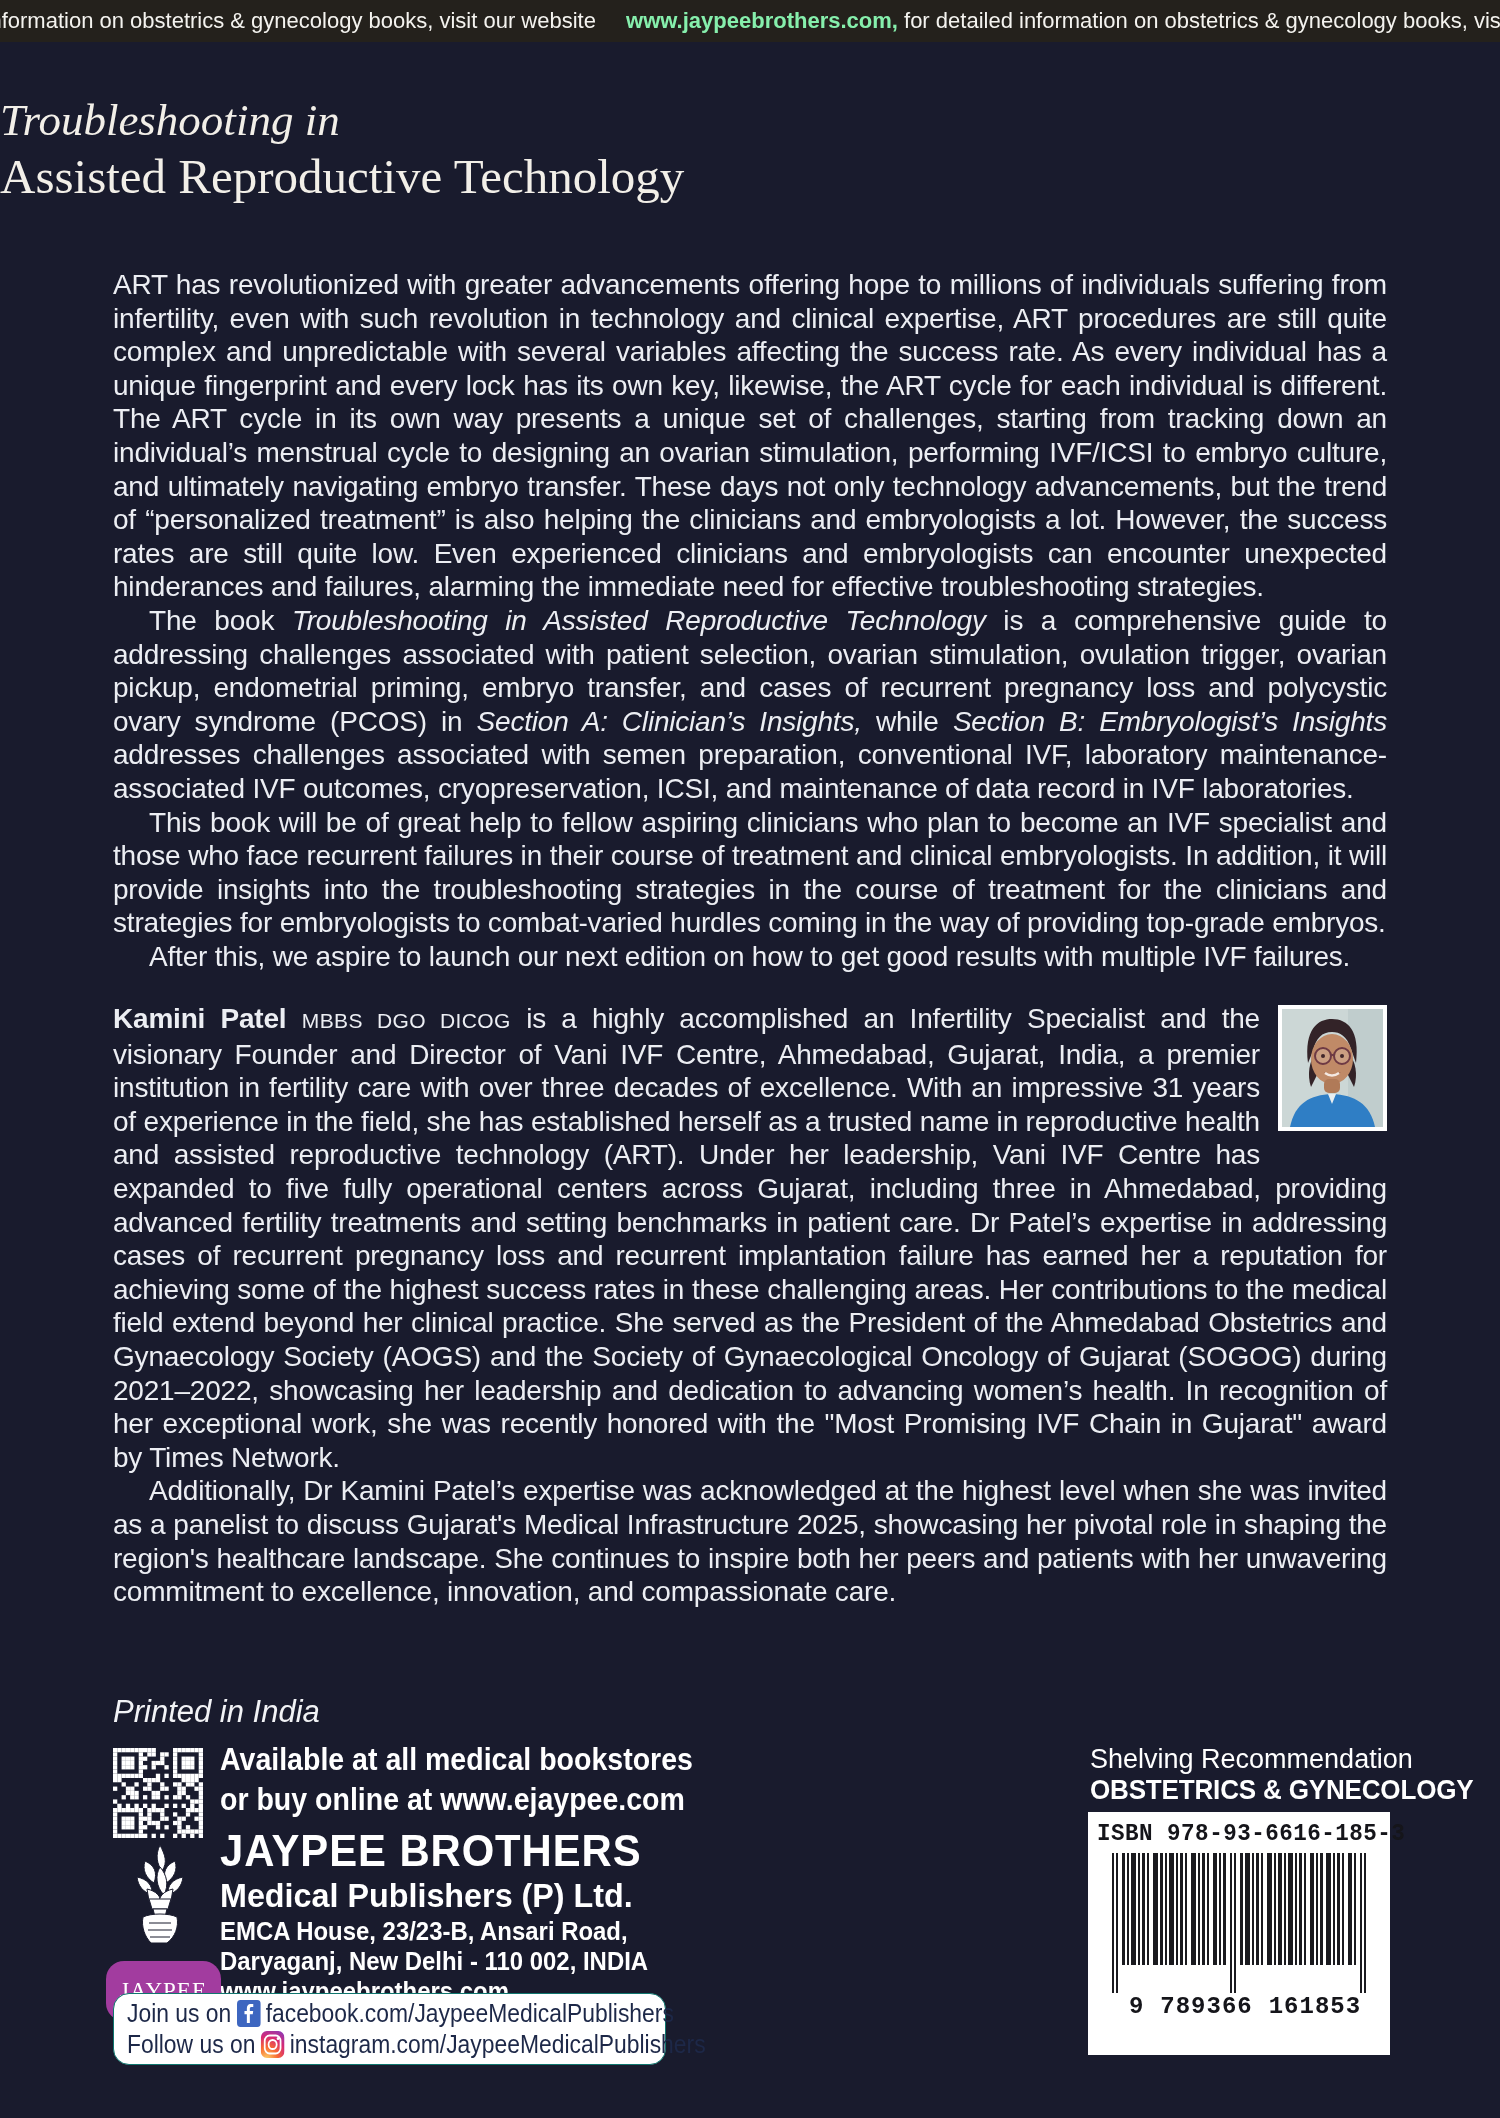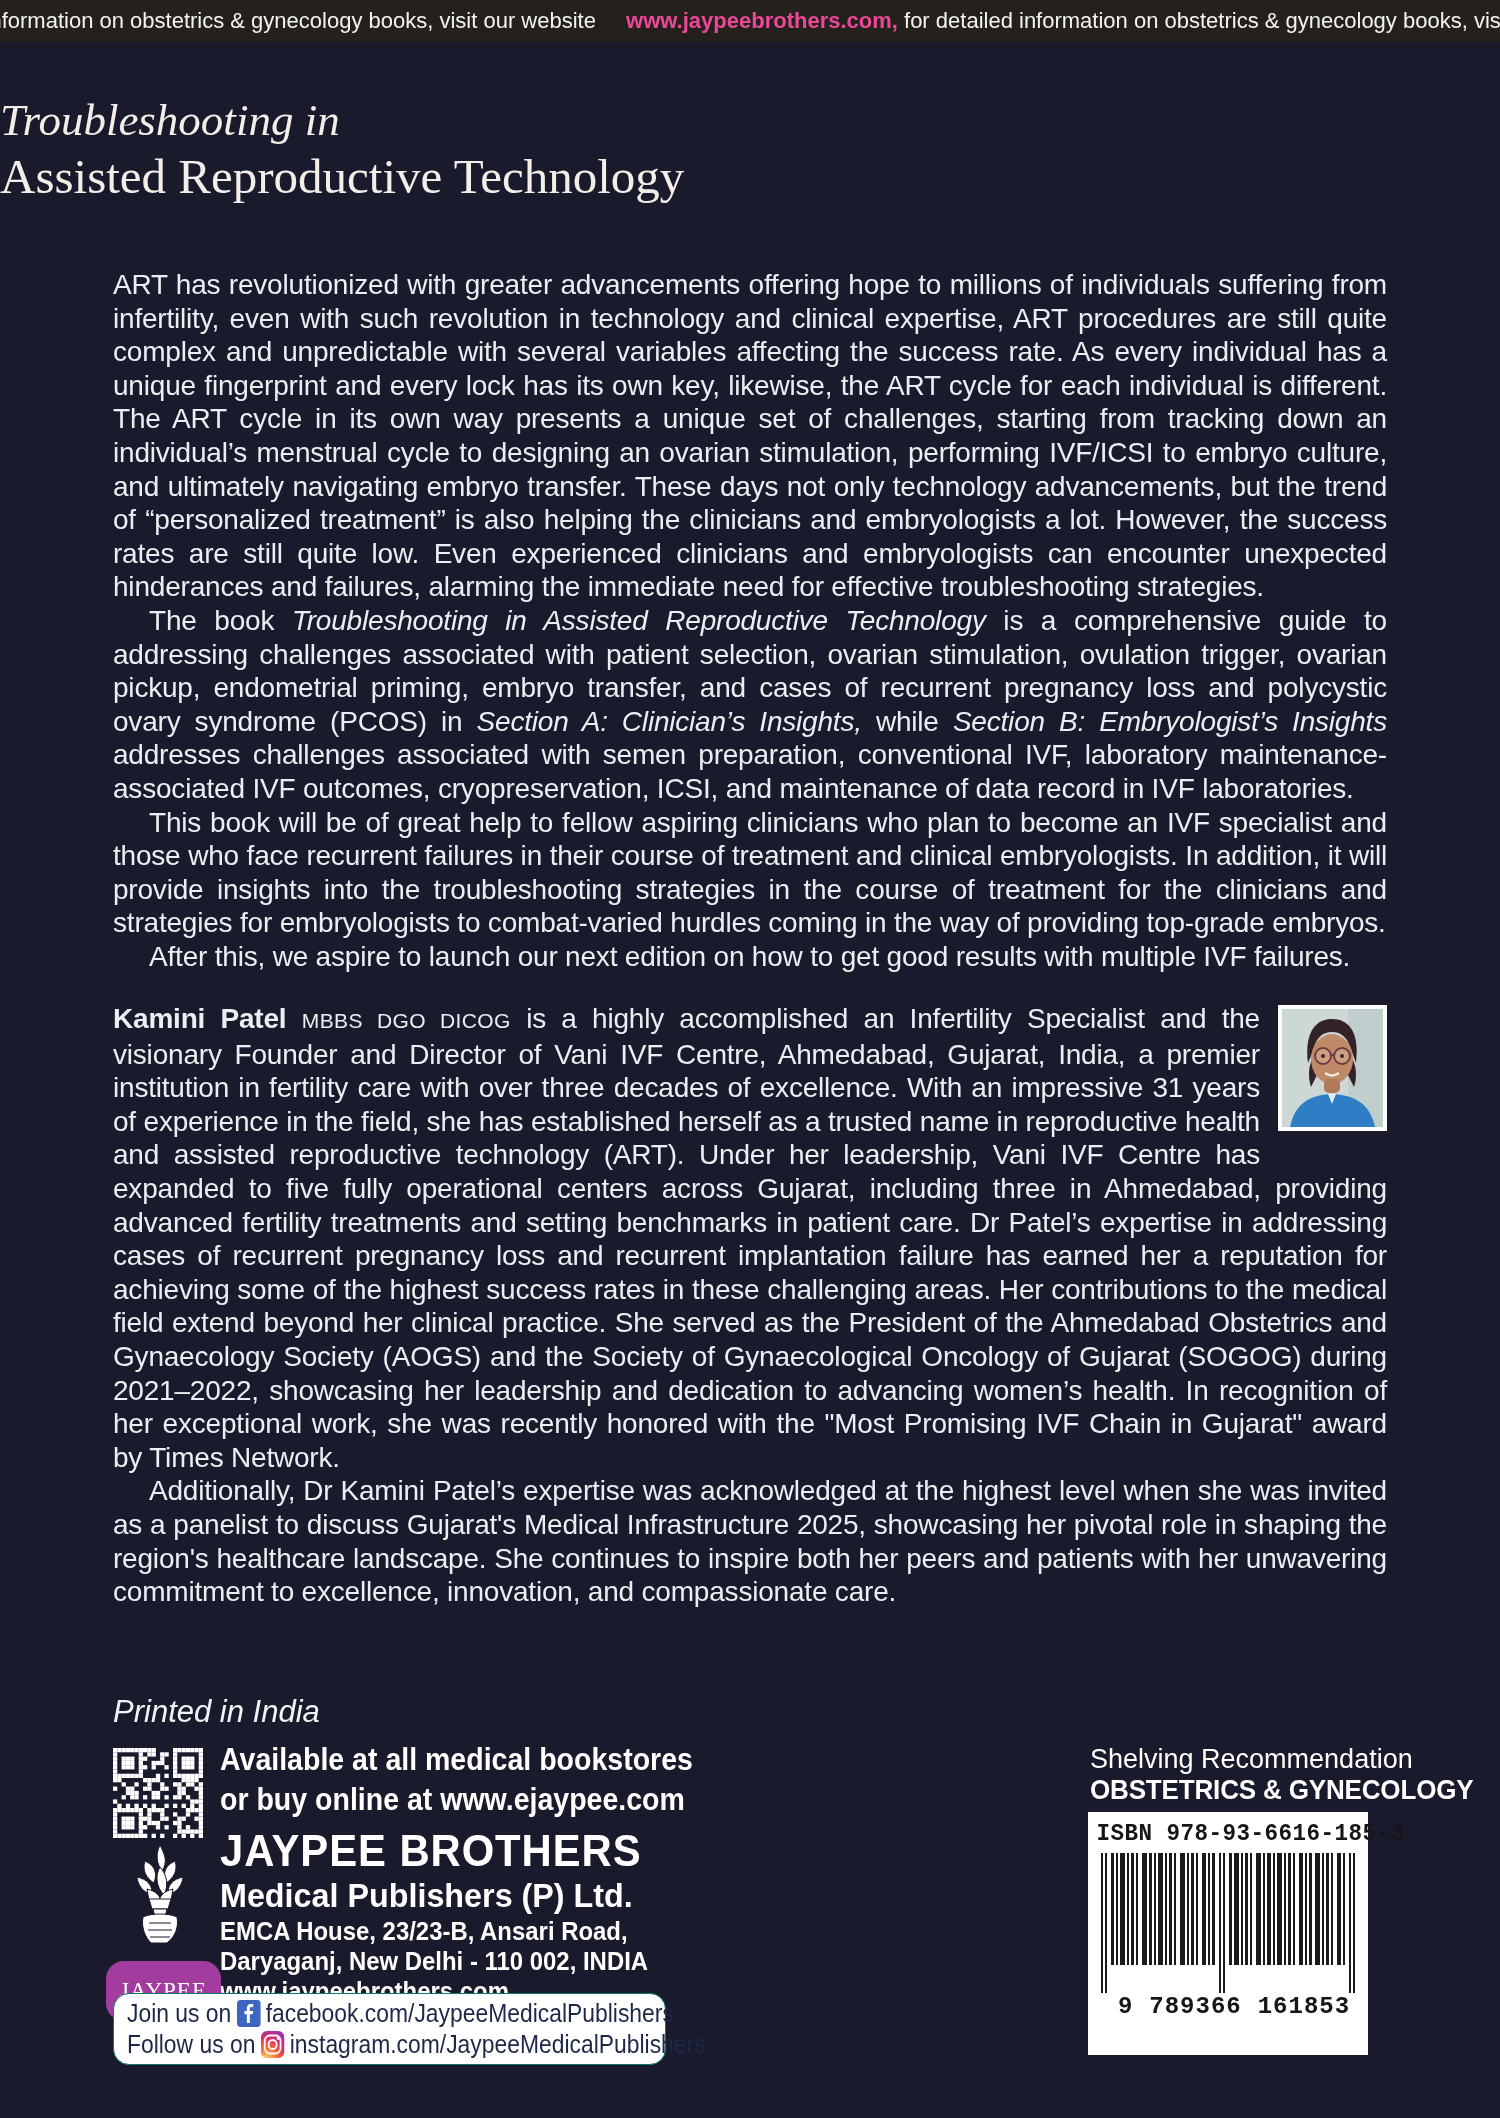--- a/index.html
+++ b/index.html
@@ -9,21 +9,21 @@
   }
   
   .ticker{
     position:absolute; top:0; left:0; width:1500px; height:42px;
     background:#24211c; overflow:hidden;
   }
   .ticker-inner{
     position:absolute; top:0; left:50%; transform:translateX(-50%);
     white-space:nowrap; font-size:22px; line-height:42px; color:#f4f3ef;
   }
-  .ticker-link{color:#ec4899; font-weight:bold;margin-left:24px;}
+  .ticker-link{color:#86efac; font-weight:bold;margin-left:24px;}
   
   .title-block{position:absolute; top:95px; left:0; width:1500px; text-align:left;
     font-family:"Liberation Serif", serif; color:#f2efe8;}
   .title1{font-style:italic; font-size:45px; line-height:50px;}
   .title2{font-size:49px; line-height:58px; margin-top:3px;}
   
   .intro{position:absolute; top:268px; left:113px; width:1274px;
     font-size:28px; line-height:33.6px; text-align:justify; letter-spacing:-0.2px;}
   .intro p{margin:0;}
   .pind{text-indent:36px;}
@@ -59,21 +59,21 @@
     background:#ffffff; border-radius:16px; box-sizing:border-box; padding:4px 13px;
     color:#1d2848; border:1px solid #0f766e;}
   .social-row{white-space:nowrap; font-size:26px; line-height:31px;
     transform:scaleX(0.88); transform-origin:left center; display:flex; align-items:center; gap:6px;}
   .social-icon{flex:0 0 auto; width:27px; height:27px;}
   
   .shelving{position:absolute; top:1744px; left:1090px; color:#ffffff;}
   .shelving-label{font-size:27px; line-height:30px;}
   .shelving-cat{font-size:28px; font-weight:bold; line-height:32px; white-space:nowrap;
     transform:scaleX(0.93); transform-origin:left top; letter-spacing:-0.2px;}
-  .barcode-box{position:absolute; top:1812px; left:1088px; width:280px; height:243px;
+  .barcode-box{position:absolute; top:1812px; left:1088px; width:302px; height:243px;
     background:#ffffff; color:#15151a; text-align:center; box-sizing:border-box; padding-top:8px;}
   .isbn-line{font-family:"Liberation Mono", monospace; font-weight:bold; font-size:24px;
     white-space:nowrap; transform:scaleX(0.94); transform-origin:center top; letter-spacing:0.5px;}
   .bars{display:block; margin:6px auto 0 auto;}
   .digits{font-family:"Liberation Mono", monospace; font-weight:bold; font-size:24px;
     margin-top:-2px; letter-spacing:1px;padding-left:12px;}
   .digits span{margin:0 8px;}
 </style>
 </head>
 <body>

